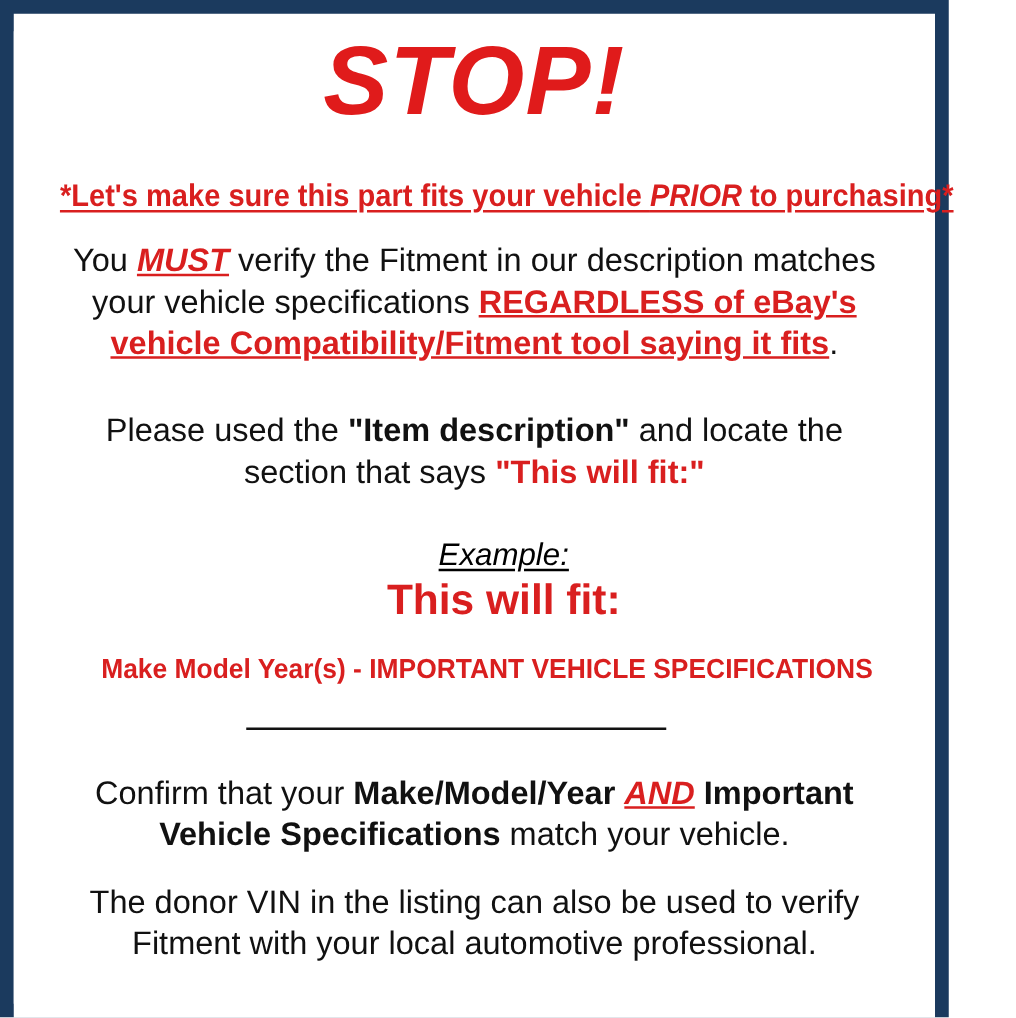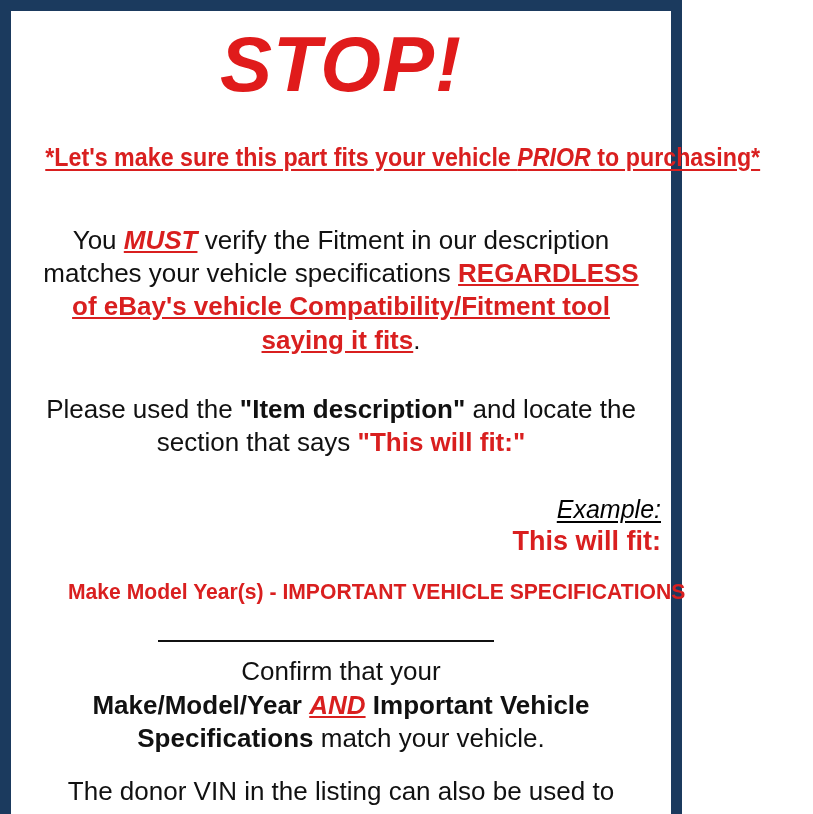--- a/index.html
+++ b/index.html
@@ -10,21 +10,21 @@
   }
   body {
     width: 813px;
     height: 814px;
     overflow: hidden;
     font-family: "Liberation Sans", sans-serif;
   }
 
   #notice-banner {
     box-sizing: border-box;
-    width: 682px;
+    width: 759px;
     height: 814px;
     background: #ffffff;
     border: 11px solid #1b3a5e;
     position: relative;
   }
 
   .inner {
     box-sizing: border-box;
     width: 100%;
     height: 100%;
@@ -68,21 +68,21 @@
   
   .para {
     font-family: "Liberation Sans", sans-serif;
     font-size: 26px;
     line-height: 1.28;
     color: #111111;
     text-align: center;
     margin: 0;
     padding: 0 22px;
   }
-  .para.p1 { margin-top: 52px; }
+  .para.p1 { margin-top: 20px; }
   .para.p2 { margin-top: 36px; }
 
   .b     { font-weight: bold; }
   .red   { color: #d91f1f; }
 
   .emph-red-u {
     color: #d91f1f;
     font-weight: bold;
     text-decoration: underline;
     text-underline-offset: 2px;
@@ -90,37 +90,37 @@
   .emph-red-ui {
     color: #d91f1f;
     font-weight: bold;
     font-style: italic;
     text-decoration: underline;
     text-underline-offset: 2px;
   }
 
   
   .example-block {
-    text-align: right;
+    text-align: center;
     padding-left: 47px;
     margin-top: 36px;
   }
   .example-label {
     font-family: "Liberation Sans", sans-serif;
     font-size: 25px;
     font-style: italic;
     color: #000000;
     text-decoration: underline;
     text-underline-offset: 3px;
     margin: 0;
     display: inline-block;
   }
   .example-fit {
     font-family: "Liberation Sans", sans-serif;
-    font-size: 27px;
+    font-size: 34px;
     font-weight: bold;
     color: #d91f1f;
     margin: 2px 0 0 0;
   }
   .example-spec {
     font-family: "Liberation Sans", sans-serif;
     font-size: 22px;
     font-weight: bold;
     color: #d91f1f;
     margin: 22px 0 0 0;
@@ -137,21 +137,21 @@
   }
   .divider {
     display: inline-block;
     width: 336px;
     height: 2px;
     background: #111111;
     vertical-align: middle;
     margin-left: -30px;
   }
 
-  .para.p3 { margin-top: 10px; }
+  .para.p3 { margin-top: 30px; }
   .para.p4 { margin-top: 20px; }
 </style>
 </head>
 <body>
 
 <div id="notice-banner">
   <div class="inner">
 
     <div class="stop-title">STOP!</div>
 

